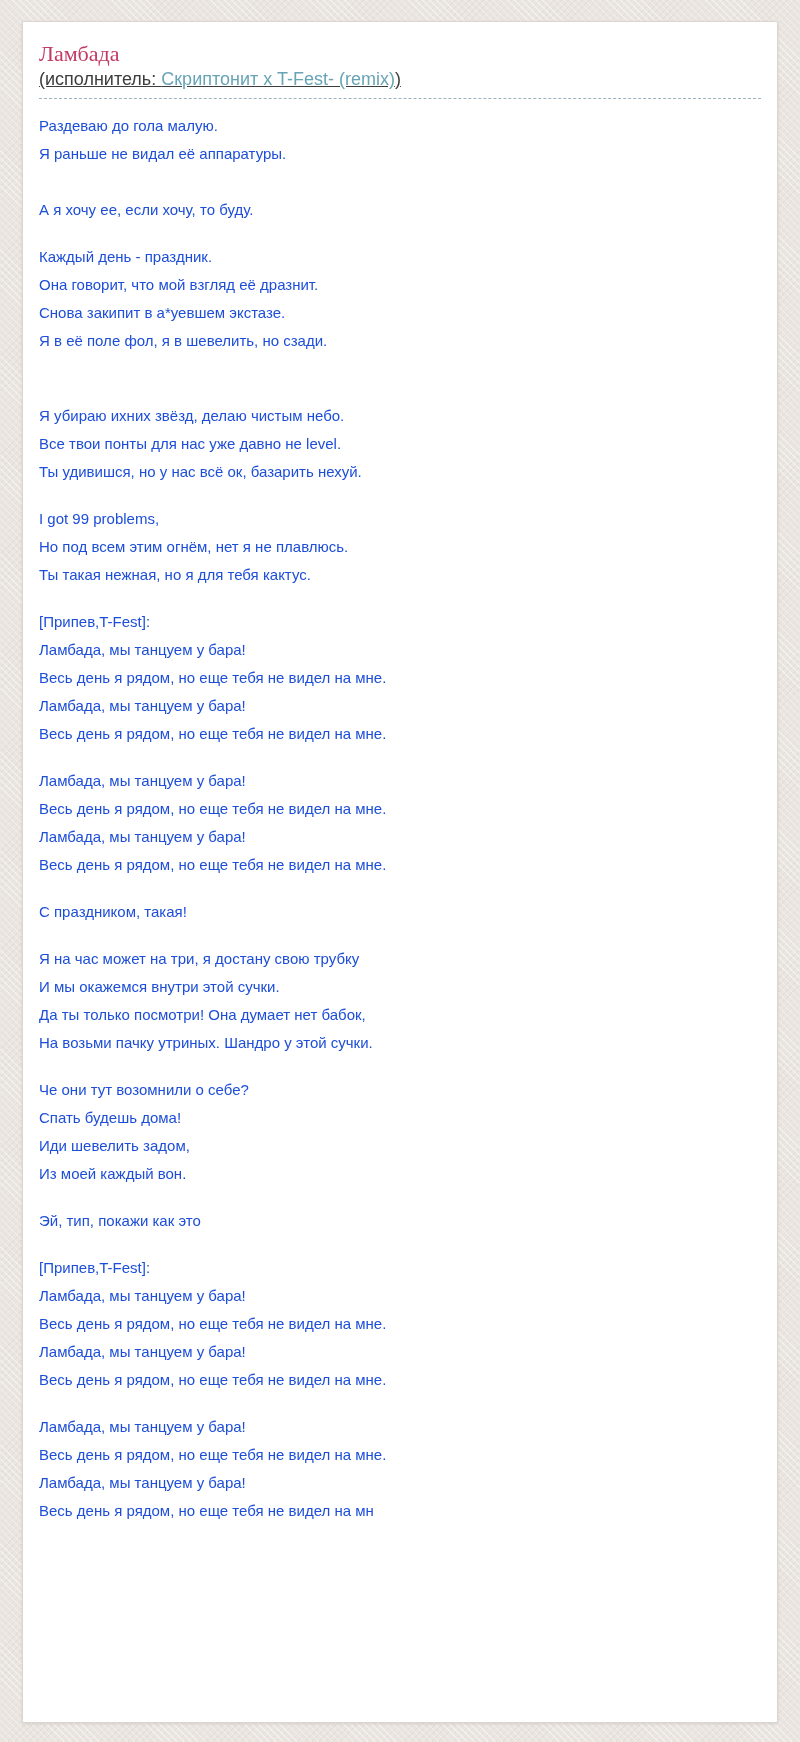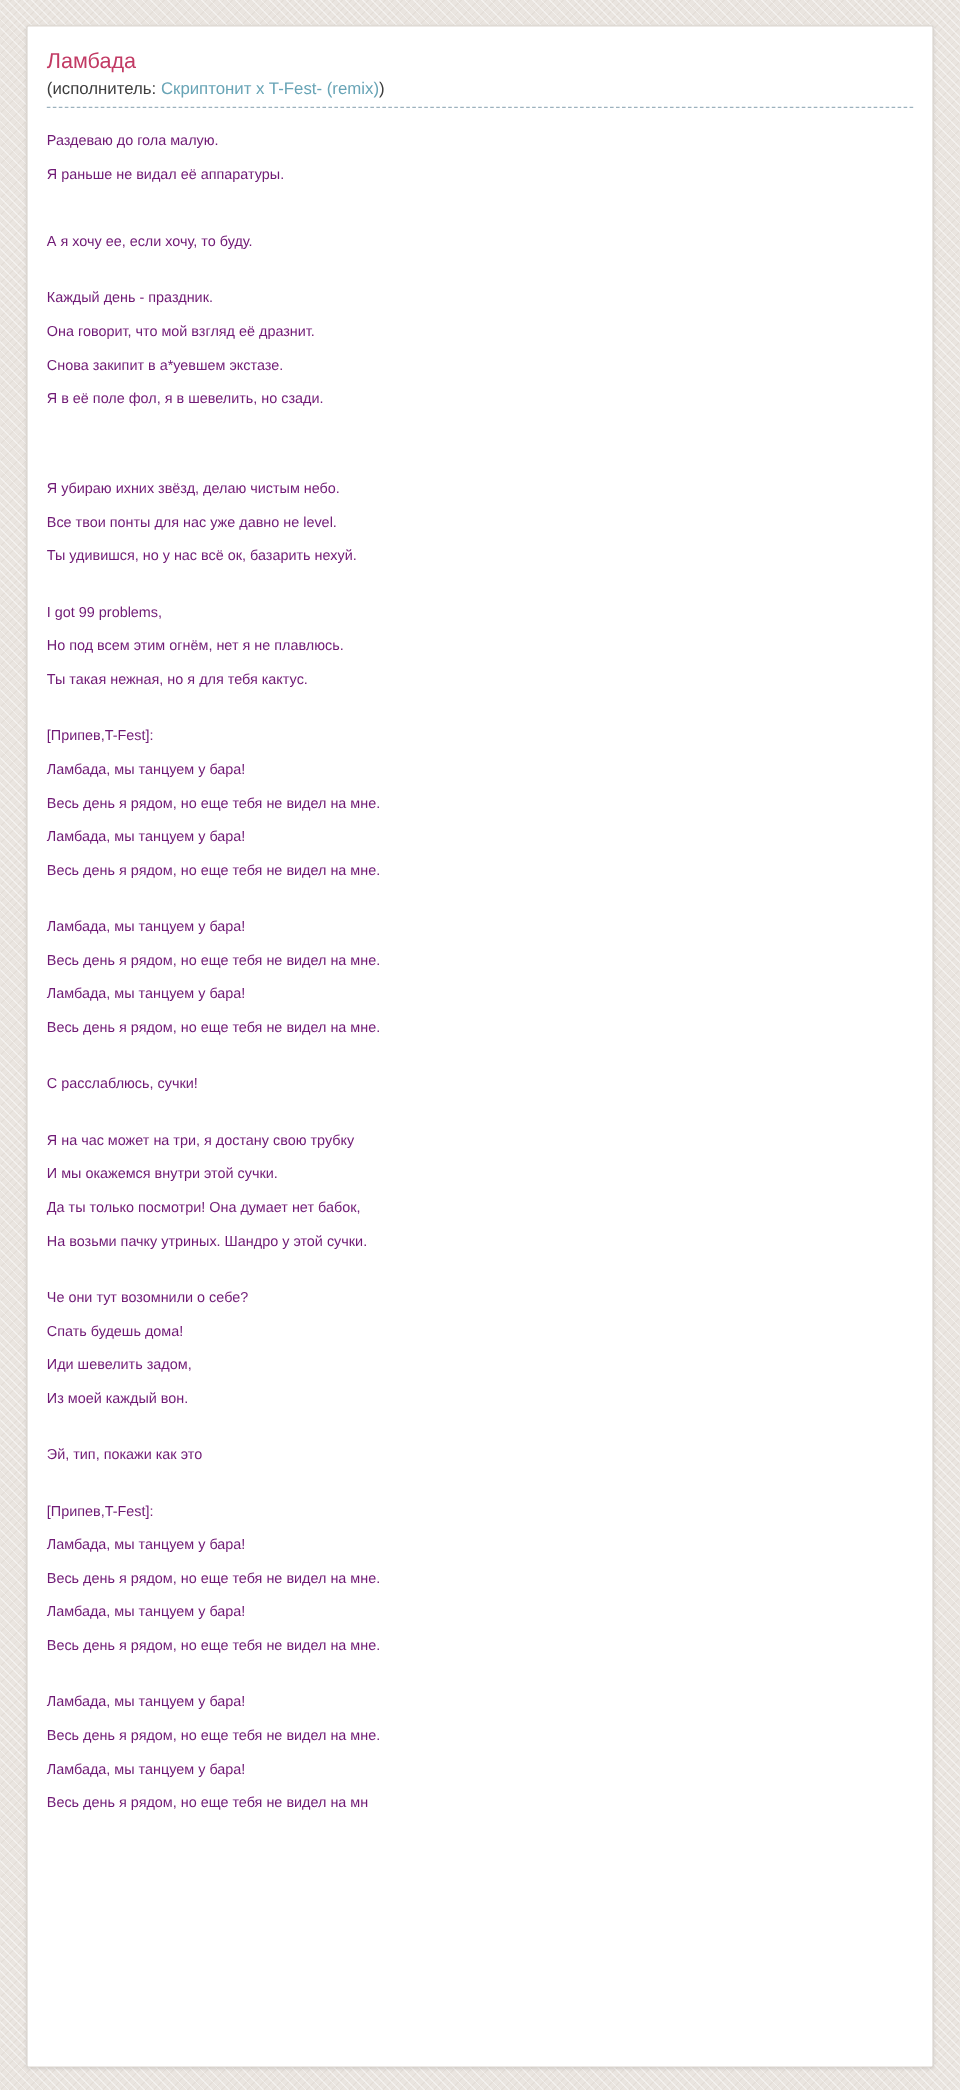--- a/index.html
+++ b/index.html
@@ -29,46 +29,48 @@
     height: 1702px;
     box-sizing: border-box;
     background: #FFFFFF;
     border: 1px solid #DBD6D0;
     border-radius: 2px;
     box-shadow: 0 1px 3px rgba(0,0,0,0.10);
     padding: 20px 16px 20px 16px;
   }
   .title {
     margin: 0 0 3px 0;
-    font-size: 18px;
+    font-size: 22px;
     font-weight: 400;
     line-height: 1.1;
     color: #C23A64;
+    font-family: Liberation Serif, serif;
   }
   .subtitle {
     margin: 0 0 7px 0;
-    font-size: 14px;
+    font-size: 18px;
     line-height: 1.2;
     color: #3D3D3D;
+    text-decoration: underline;
   }
   .artist-link {
     color: #68A4B6;
     text-decoration: none;
     cursor: pointer;
   }
   .divider {
     border-bottom: 1px dashed #9DB2BE;
     height: 0;
     margin: 0;
   }
   .lyrics {
     padding-top: 13px;
-    font-size: 12px;
+    font-size: 15px;
     line-height: 28px;
-    color: #701a75;
+    color: #1d4ed8;
   }
   .stanza {
     margin: 0 0 19px 0;
   }
   .stanza:last-child {
     margin-bottom: 0;
   }
 </style>
 </head>
 <body>
@@ -78,21 +80,21 @@
     <h1 class="title" style="color: rgb(194, 58, 100);">Ламбада</h1>
     <div class="subtitle"><span>(исполнитель: </span><a class="artist-link" style="color: rgb(104, 164, 182);">Скриптонит x T-Fest- (remix)</a><span>)</span></div>
     <div class="divider"></div>
     <div class="lyrics" id="lyrics">
         <p class="stanza"><span>Раздеваю до гола малую.</span><br><span>Я раньше не видал её аппаратуры.</span><br><br><span>А я хочу ее, если хочу, то буду.</span></p>
         <p class="stanza"><span>Каждый день - праздник.</span><br><span>Она говорит, что мой взгляд её дразнит.</span><br><span>Снова закипит в а*уевшем экстазе.</span><br><span>Я в её поле фол, я в шевелить, но сзади.</span></p>
         <p class="stanza"><br><span>Я убираю ихних звёзд, делаю чистым небо.</span><br><span>Все твои понты для нас уже давно не level.</span><br><span>Ты удивишся, но у нас всё ок, базарить нехуй.</span></p>
         <p class="stanza"><span>I got 99 problems,</span><br><span>Но под всем этим огнём, нет я не плавлюсь.</span><br><span>Ты такая нежная, но я для тебя кактус.</span><br></p>
         <p class="stanza"><span>[Припев,T-Fest]:</span><br><span>Ламбада, мы танцуем у бара!</span><br><span>Весь день я рядом, но еще тебя не видел на мне.</span><br><span>Ламбада, мы танцуем у бара!</span><br><span>Весь день я рядом, но еще тебя не видел на мне.</span></p>
         <p class="stanza"><span>Ламбада, мы танцуем у бара!</span><br><span>Весь день я рядом, но еще тебя не видел на мне.</span><br><span>Ламбада, мы танцуем у бара!</span><br><span>Весь день я рядом, но еще тебя не видел на мне.</span></p>
-        <p class="stanza"><span>С расслаблюсь, сучки!</span></p>
+        <p class="stanza"><span>С праздником, такая!</span></p>
         <p class="stanza"><span>Я на час может на три, я достану свою трубку</span><br><span>И мы окажемся внутри этой сучки.</span><br><span>Да ты только посмотри! Она думает нет бабок,</span><br><span>На возьми пачку утриных. Шандро у этой сучки.</span></p>
         <p class="stanza"><span>Че они тут возомнили о себе?</span><br><span>Спать будешь дома!</span><br><span>Иди шевелить задом,</span><br><span>Из моей каждый вон.</span></p>
         <p class="stanza"><span>Эй, тип, покажи как это</span></p>
         <p class="stanza"><span>[Припев,T-Fest]:</span><br><span>Ламбада, мы танцуем у бара!</span><br><span>Весь день я рядом, но еще тебя не видел на мне.</span><br><span>Ламбада, мы танцуем у бара!</span><br><span>Весь день я рядом, но еще тебя не видел на мне.</span></p>
         <p class="stanza"><span>Ламбада, мы танцуем у бара!</span><br><span>Весь день я рядом, но еще тебя не видел на мне.</span><br><span>Ламбада, мы танцуем у бара!</span><br><span>Весь день я рядом, но еще тебя не видел на мн</span></p>
       </div>
   </div>
 </div>
 
 </body></html>

